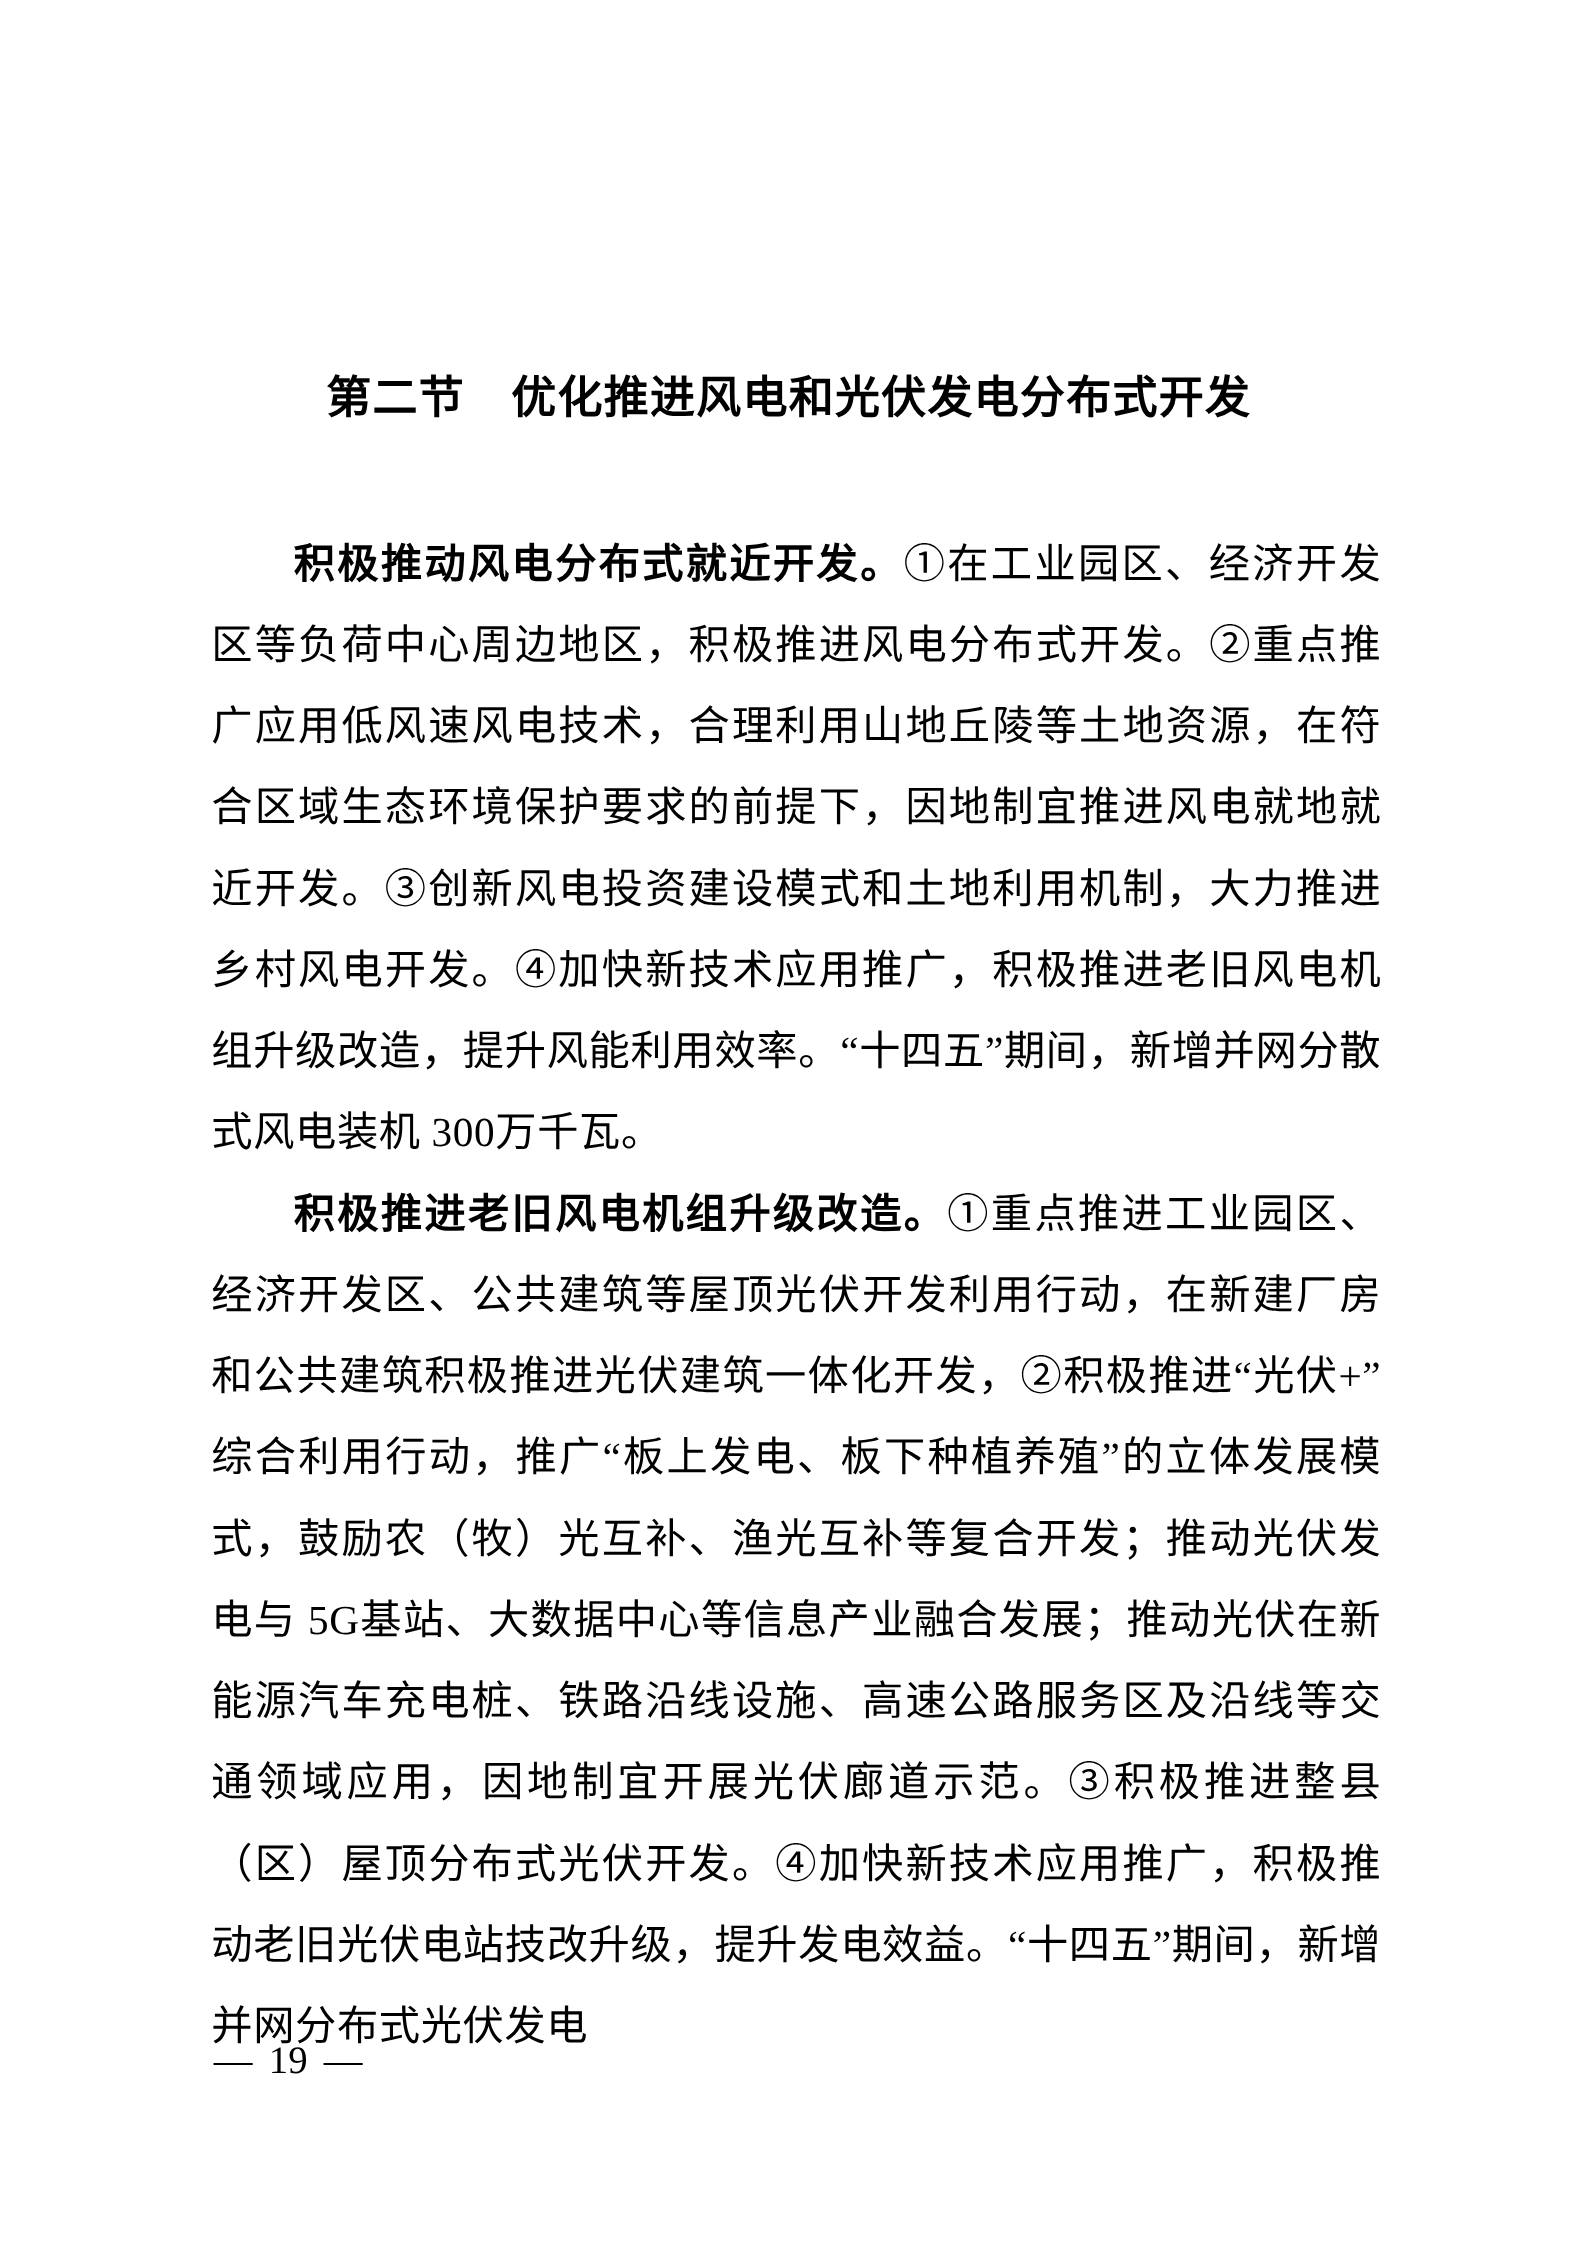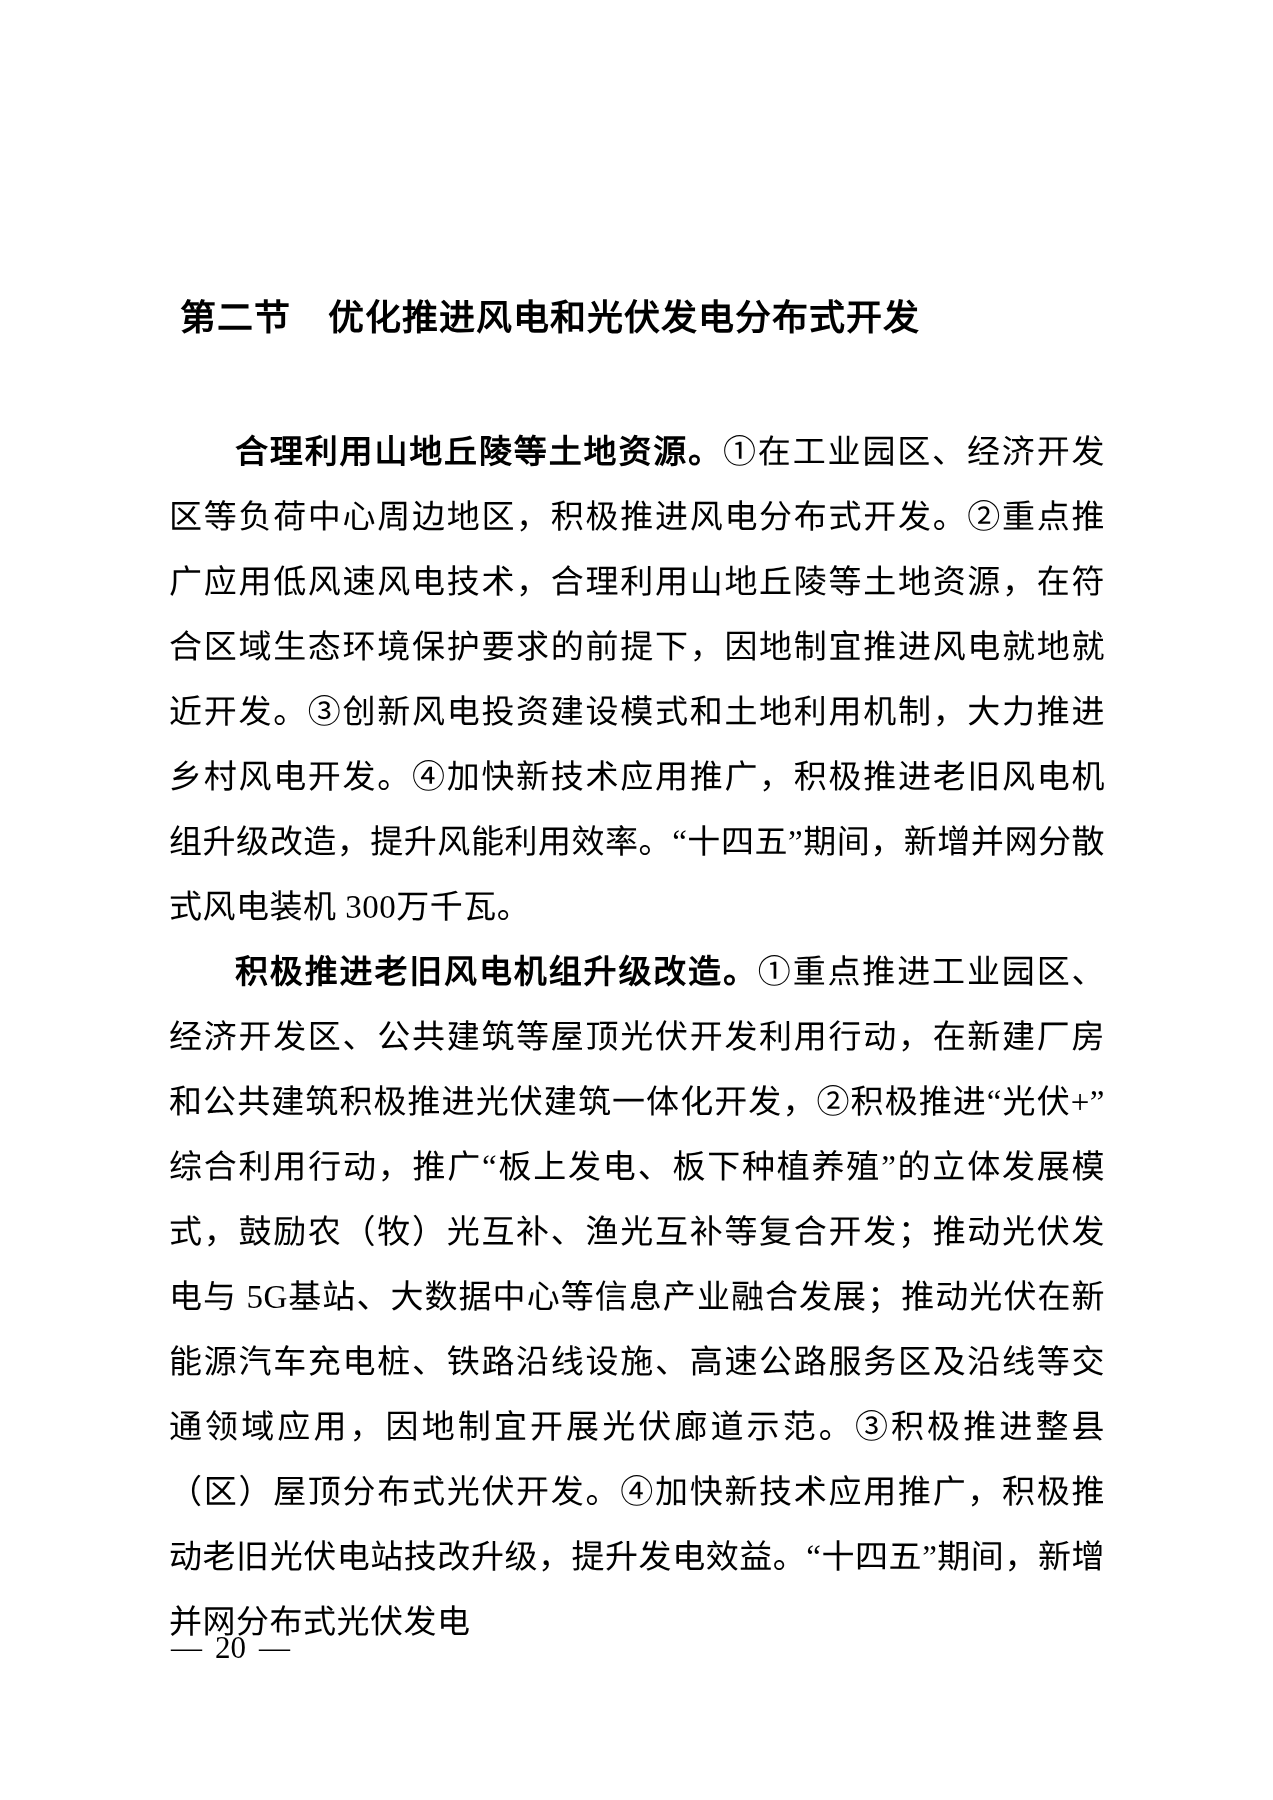--- a/index.html
+++ b/index.html
@@ -11,28 +11,28 @@
     position: relative;
     width: 1273px;
     height: 1800px;
     background: #ffffff;
     color: #000000;
     font-family: "Liberation Serif", "DejaVu Serif", serif;
     overflow: hidden;
   }
   .section-title {
     position: absolute;
-    left: 180px;
+    left: 163px;
     top: 292px;
     width: 936px;
     margin: 0;
     font-size: 36px;
     font-weight: 700;
     line-height: 52px;
-    text-align: left;
+    text-align: center;
     letter-spacing: 1px;
     white-space: nowrap;
   }
   .body-text {
     position: absolute;
     left: 169px;
     top: 420px;
     width: 936px;
   }
   .para {
@@ -60,25 +60,25 @@
 </style>
 </head>
 <body>
 
 <div class="page">
 
   <h1 class="section-title">第二节　优化推进风电和光伏发电分布式开发</h1>
 
   <div class="body-text">
 
-    <p class="para"><span class="lead">合理利用山地丘陵等土地资源。</span><span>①在工业园区、经济开发区等负荷中心周边地区，积极推进风电分布式开发。②重点推广应用低风速风电技术，合理利用山地丘陵等土地资源，在符合区域生态环境保护要求的前提下，因地制宜推进风电就地就近开发。③创新风电投资建设模式和土地利用机制，大力推进乡村风电开发。④加快新技术应用推广，积极推进老旧风电机组升级改造，提升风能利用效率。“十四五”期间，新增并网分散式风电装机 300万千瓦。</span></p>
+    <p class="para"><span class="lead">积极推动风电分布式就近开发。</span><span>①在工业园区、经济开发区等负荷中心周边地区，积极推进风电分布式开发。②重点推广应用低风速风电技术，合理利用山地丘陵等土地资源，在符合区域生态环境保护要求的前提下，因地制宜推进风电就地就近开发。③创新风电投资建设模式和土地利用机制，大力推进乡村风电开发。④加快新技术应用推广，积极推进老旧风电机组升级改造，提升风能利用效率。“十四五”期间，新增并网分散式风电装机 300万千瓦。</span></p>
 
     <p class="para"><span class="lead">积极推进老旧风电机组升级改造。</span><span>①重点推进工业园区、经济开发区、公共建筑等屋顶光伏开发利用行动，在新建厂房和公共建筑积极推进光伏建筑一体化开发，②积极推进“光伏+”综合利用行动，推广“板上发电、板下种植养殖”的立体发展模式，鼓励农（牧）光互补、渔光互补等复合开发；推动光伏发电与 5G基站、大数据中心等信息产业融合发展；推动光伏在新能源汽车充电桩、铁路沿线设施、高速公路服务区及沿线等交通领域应用，因地制宜开展光伏廊道示范。③积极推进整县（区）屋顶分布式光伏开发。④加快新技术应用推广，积极推动老旧光伏电站技改升级，提升发电效益。“十四五”期间，新增并网分布式光伏发电</span></p>
 
   </div>
 
   <div class="footer">
     <span>—</span>
-    <span>20</span>
+    <span>19</span>
     <span>—</span>
   </div>
 
 </div>
 
 </body></html>

